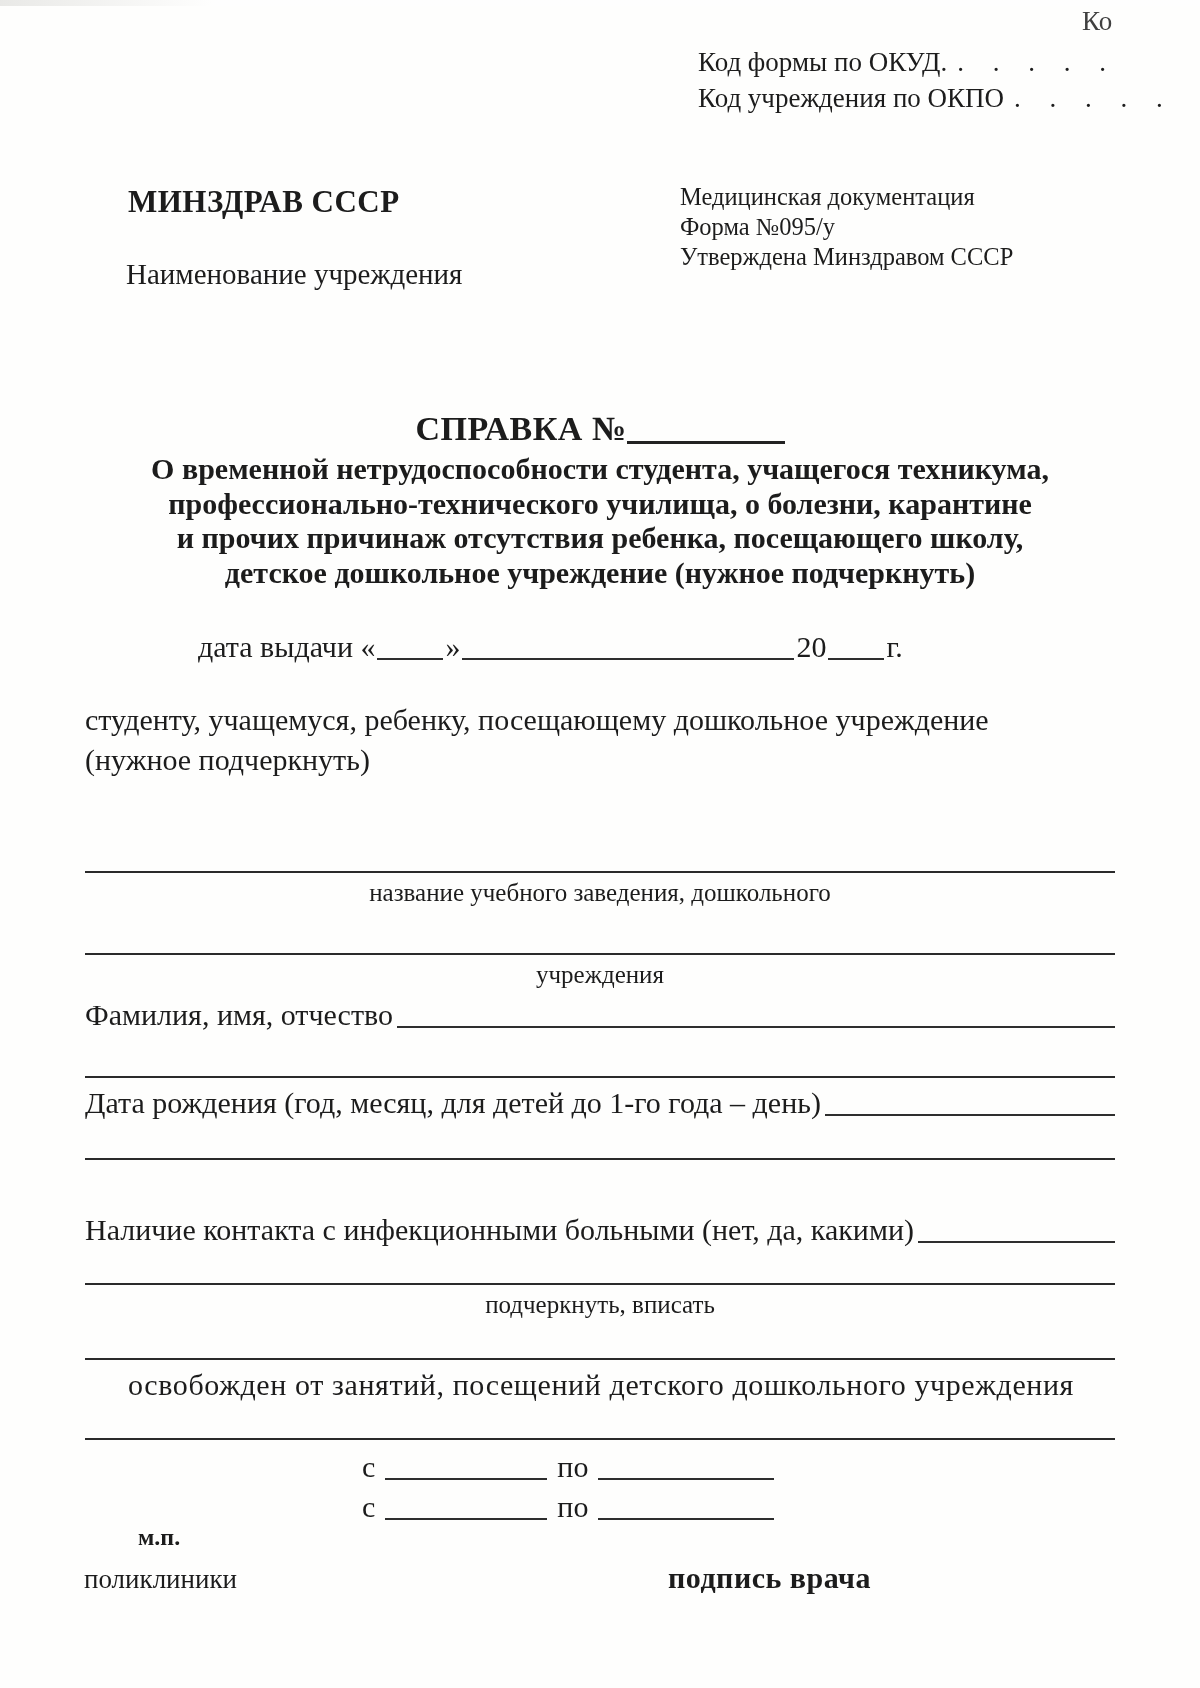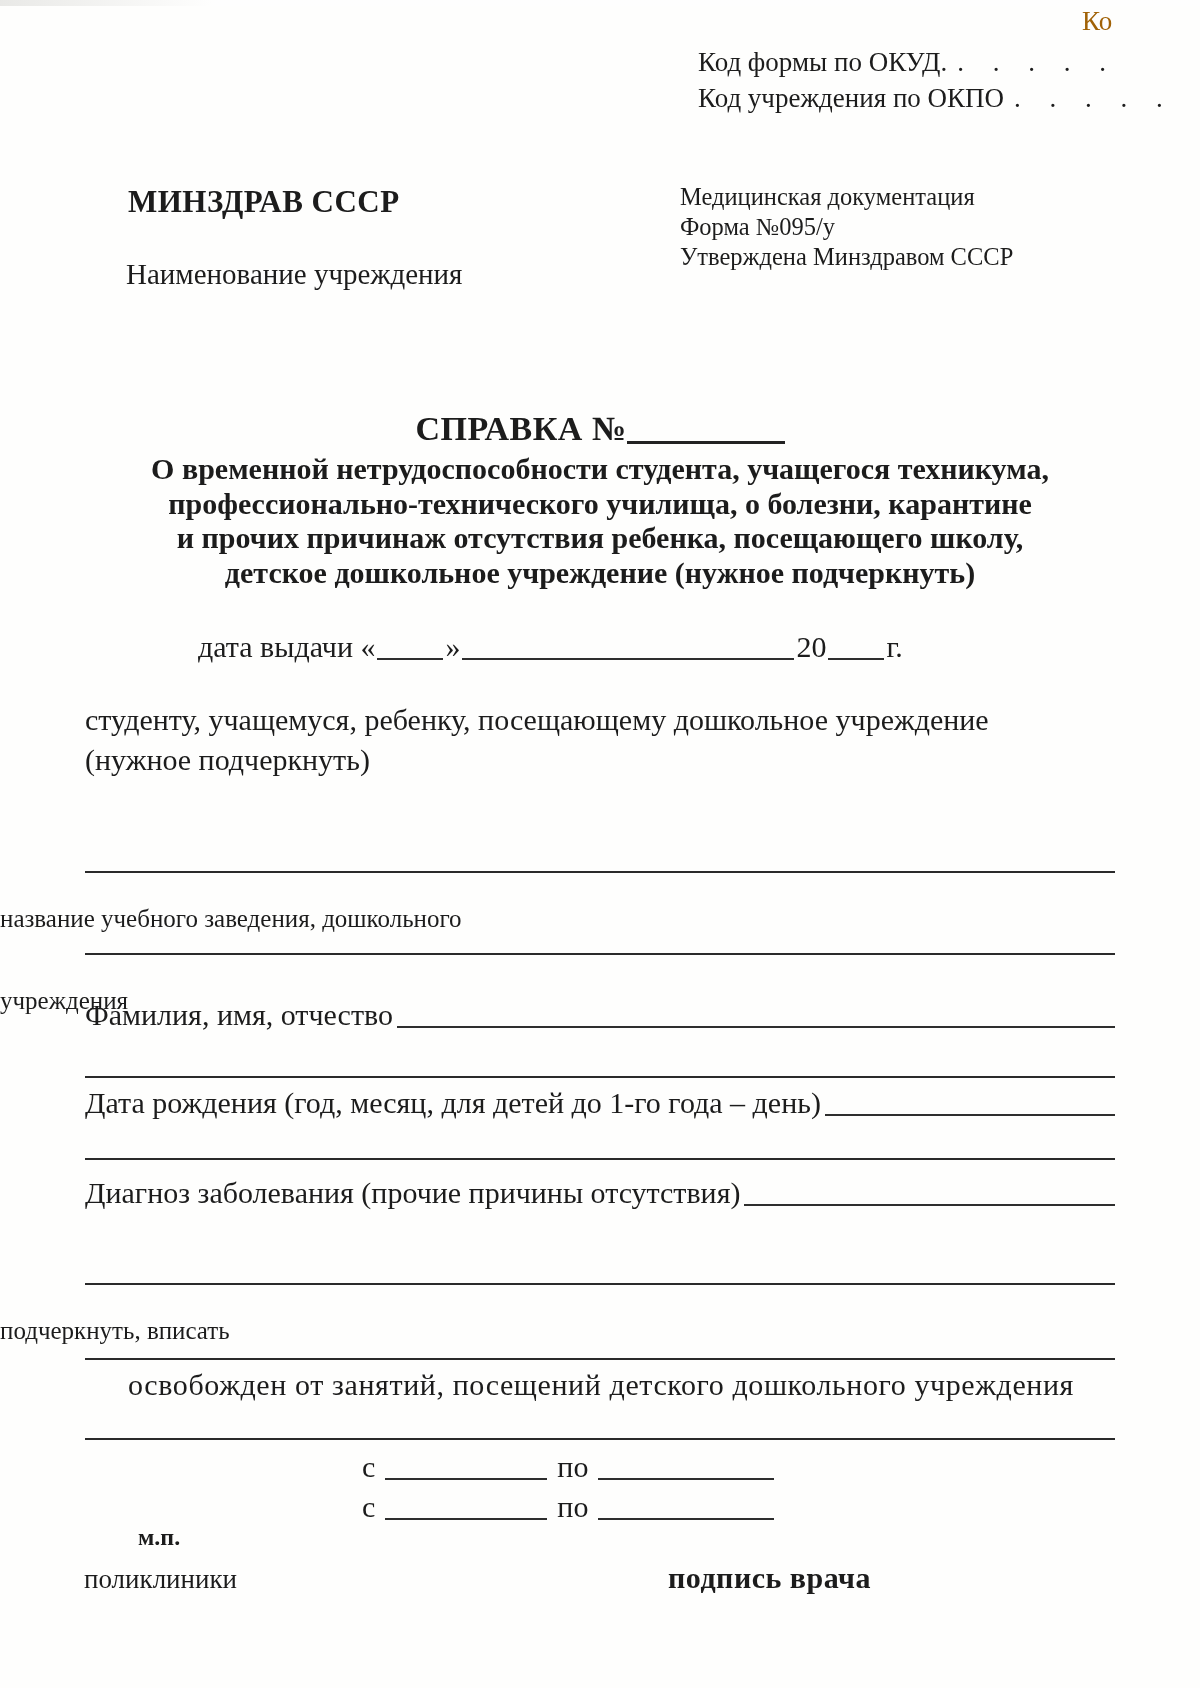--- a/index.html
+++ b/index.html
@@ -9,21 +9,21 @@
     background:#fefefd;
     color:#1c1c1c;
     font-family:"Liberation Serif","DejaVu Serif",serif;
     overflow:hidden;
   }
   .abs{position:absolute;}
   .nowrap{white-space:nowrap;}
   
   .edge-shadow{position:absolute;top:0;left:0;width:100%;height:6px;
     background:linear-gradient(90deg,#cfcfcb 0%,#ffffff 18%,#ffffff 100%);opacity:.45;}
-  .watermark{color:#a16207;font-size:27px;}
+  .watermark{color:#404040;font-size:27px;}
   
   .codes{left:698px;top:44px;font-size:27px;line-height:36px;}
   .codes .dots{letter-spacing:11px;margin-left:10px;}
   
   .ministry{left:128px;top:184px;font-size:31px;font-weight:bold;letter-spacing:.5px;}
   .inst-label{left:126px;top:258px;font-size:29px;}
   .doc-block{left:680px;top:182px;width:410px;text-align:left;font-size:24.5px;line-height:30px;}
   
   .title-row{top:410px;left:0;width:1200px;display:flex;justify-content:center;align-items:flex-end;}
   .title-main{font-size:34px;font-weight:bold;letter-spacing:.5px;}
@@ -32,21 +32,21 @@
     font-size:30px;font-weight:bold;line-height:34.5px;letter-spacing:0px;}
   
   .blank{display:inline-block;border-bottom:2px solid #2e2e2e;height:0;}
   
   .date-line{left:198px;top:630px;width:760px;display:flex;align-items:flex-end;font-size:30px;}
   .date-line .blank{margin:0 2px 4px 2px;}
   
   .recipient{left:85px;top:700px;width:1040px;font-size:30px;line-height:40px;}
   
   .rule{left:85px;width:1030px;border-top:2.5px solid #2a2a2a;height:0;}
-  .caption{left:0;width:1200px;text-align:left;font-size:25px;margin-top:26px;}
+  .caption{left:0;width:1200px;text-align:center;font-size:25px;}
   
   .frow{left:85px;width:1030px;display:flex;align-items:flex-end;font-size:30px;}
   .frow .lbl{white-space:nowrap;}
   .fill-blank{flex:1;border-bottom:2px solid #2e2e2e;height:0;margin:0 0 4px 4px;}
   
   .released{left:85px;top:1368px;width:1040px;font-size:30px;letter-spacing:.6px;margin-left:43px;}
   
   .range-row{left:362px;display:flex;align-items:flex-end;font-size:30px;}
   .range-row .blank{margin:0 10px 4px 10px;}
   
@@ -117,22 +117,22 @@
     <span class="fill-blank"></span>
   </div>
   <div class="abs rule" style="top:1076px"></div>
 
   <div class="abs frow" style="top:1086px">
     <span class="lbl">Дата рождения (год, месяц, для детей до 1-го года – день)</span>
     <span class="fill-blank"></span>
   </div>
   <div class="abs rule" style="top:1158px"></div>
 
-  <div class="abs frow" style="top:1176px">
-    <span class="lbl">Диагноз заболевания (прочие причины отсутствия)</span>
+  <div class="abs frow" style="top:1213px">
+    <span class="lbl">Наличие контакта с инфекционными больными (нет, да, какими)</span>
     <span class="fill-blank"></span>
   </div>
   <div class="abs rule" style="top:1283px"></div>
   <div class="abs caption" style="top:1291px">подчеркнуть, вписать</div>
 
   <div class="abs rule" style="top:1358px"></div>
   <div class="abs released nowrap">освобожден от занятий, посещений детского дошкольного учреждения</div>
   <div class="abs rule" style="top:1438px"></div>
 
   <div class="abs range-row" style="top:1450px">

